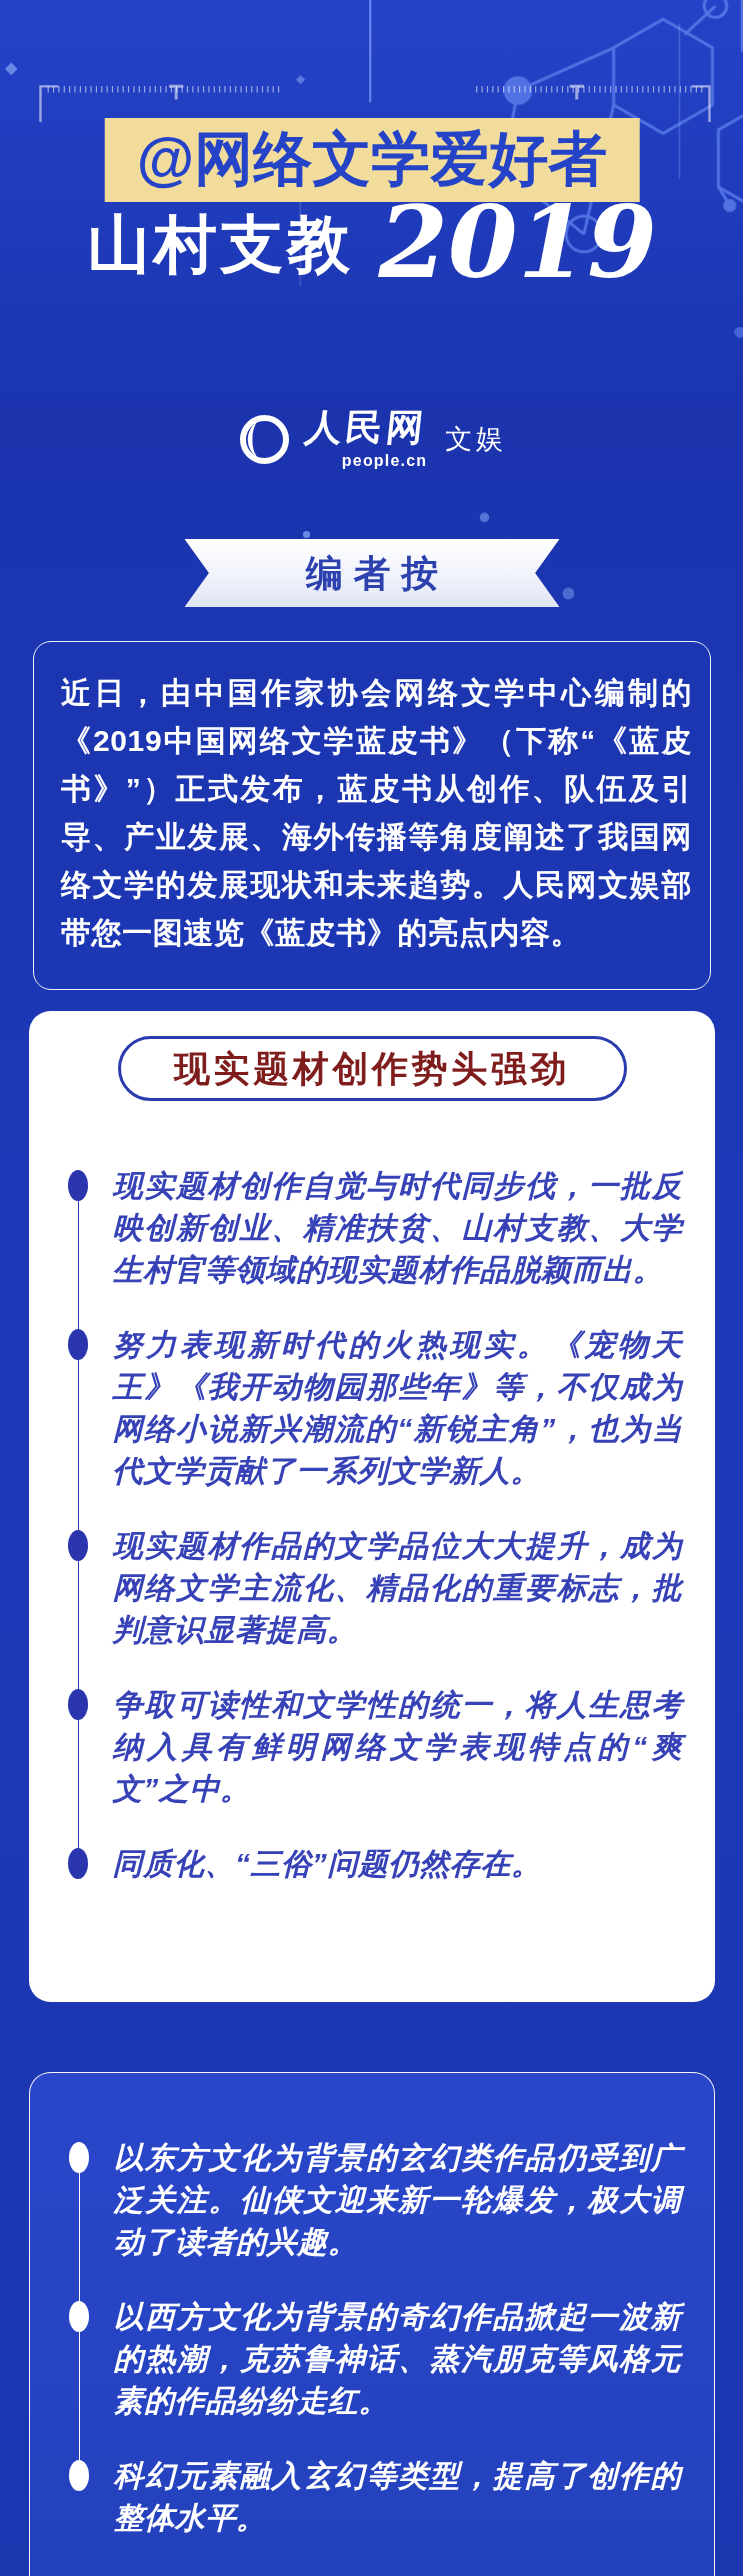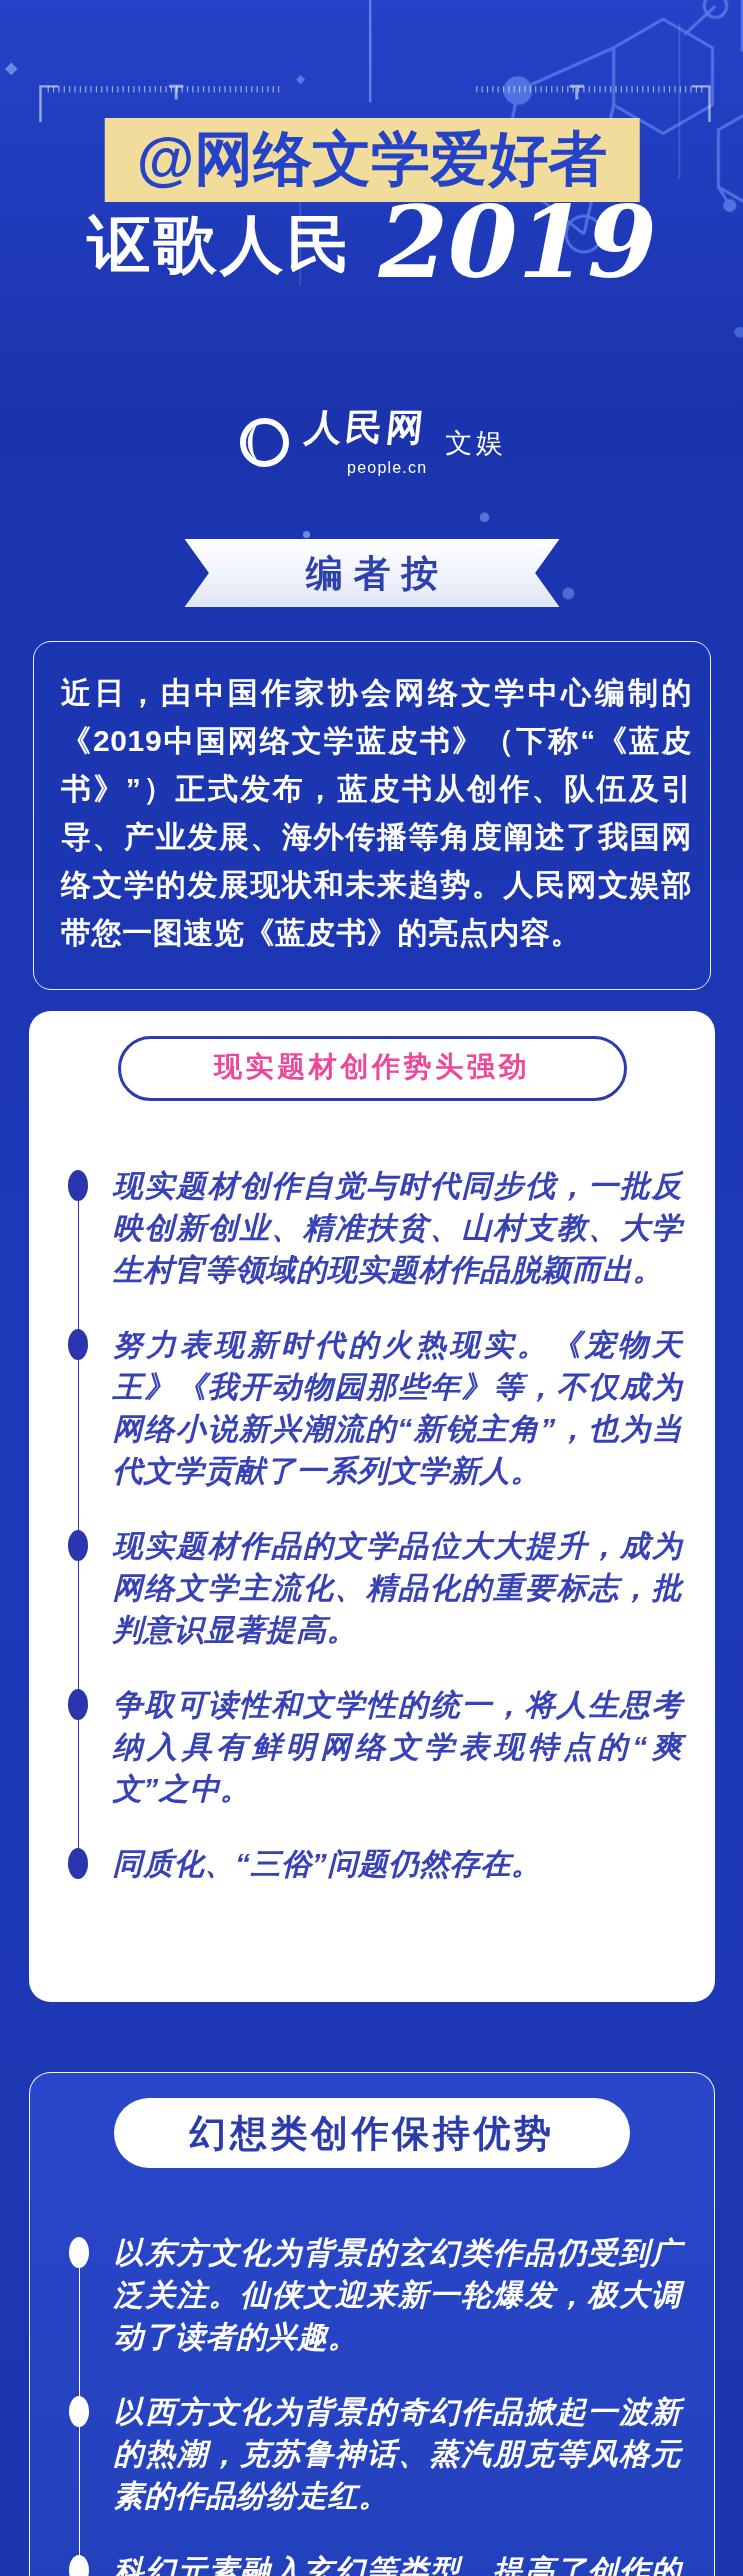--- a/index.html
+++ b/index.html
@@ -36,21 +36,21 @@
     font-size:58px;font-weight:800;letter-spacing:0.6px;white-space:nowrap;
   }
 
   .logo-row{
     position:absolute;top:409px;width:100%;
     display:flex;justify-content:center;align-items:center;color:#fff;
   }
   .logo-mark{margin-right:13px;display:flex;}
   .logo-text{display:flex;flex-direction:column;align-items:flex-end;line-height:1;}
   .logo-brand{font-size:37px;font-weight:700;letter-spacing:3.6px;transform:skewX(-6deg);}
-  .logo-domain{font-size:16px;font-weight:400;letter-spacing:1.2px;margin-top:14px;}
+  .logo-domain{font-size:16px;font-weight:700;letter-spacing:1.2px;margin-top:7px;}
   .logo-channel{font-size:27px;font-weight:500;margin-left:18px;letter-spacing:3.6px;}
 
   
   .ribbon{
     position:absolute;top:539px;left:50%;transform:translateX(-50%);
     width:375px;height:68px;
     display:flex;align-items:center;justify-content:center;
     background:linear-gradient(180deg,#ffffff 0%,#eef1fa 60%,#dfe5f4 100%);
     clip-path:polygon(0 0,100% 0,93.5% 50%,100% 100%,0 100%,6.5% 50%);
   }
@@ -72,21 +72,21 @@
   .card.dark{
     top:2072px;height:537px;
     background:linear-gradient(180deg,#2a47cb 0%,#2340bb 100%);
     border:1.8px solid rgba(255,255,255,.95);
   }
   .pill{
     display:flex;align-items:center;justify-content:center;
     margin:25px auto 0;border-radius:42px;
     font-weight:800;letter-spacing:3.6px;line-height:1;
   }
-  .light .pill{width:503px;height:59px;border:3px solid #2b3cae;color:#ec4899;font-size:28px;background:#fff;font-family:Liberation Mono, monospace;}
+  .light .pill{width:503px;height:59px;border:3px solid #2b3cae;color:#7f1d1d;font-size:36px;background:#fff;}
   .dark  .pill{width:516px;height:70px;background:#fff;color:#2b3cae;font-size:37px;}
 
   .bullets{list-style:none;position:relative;margin:64px 33px 0 19px;padding:0;font-style:italic;}
   .tline{position:absolute;left:30px;top:22.6px;width:1.8px;}
   .light .tline{background:#2b35ad;bottom:21.4px;}
   .dark  .tline{background:#ffffff;bottom:62px;}
   .bullets li{
     position:relative;padding-left:65px;margin-bottom:33px;
     font-size:30px;line-height:1.4;font-weight:700;letter-spacing:0.6px;
     text-align:justify;
@@ -143,21 +143,21 @@
       <rect x="500" y="128" width="11" height="11" transform="rotate(45 505 133)" opacity="0.6"></rect>
       <circle cx="515" cy="898" r="6" opacity="0.8"></circle>
       <circle cx="814" cy="869" r="8" opacity="0.6"></circle>
       <circle cx="955" cy="997" r="10" opacity="0.5"></circle>
     </g>
   </svg>
 
   <div class="badge">@网络文学爱好者</div>
 
   <div class="title-row">
-    <span class="title-prefix">讴歌人民</span>
+    <span class="title-prefix">山村支教</span>
     <span class="title-year">2019</span>
   </div>
 
   <div class="logo-row">
     <span class="logo-mark">
       <svg width="55" height="55" viewBox="0 0 92 92">
         <circle cx="46" cy="46" r="36" fill="none" stroke="#ffffff" stroke-width="10"></circle>
         <path d="M34 76 A36 36 0 0 1 34 16 A48 48 0 0 0 26 46 A48 48 0 0 0 34 76 Z" fill="#ffffff"></path>
       </svg>
     </span>
@@ -182,23 +182,20 @@
       <span class="tline"></span>
     <li><span class="marker"></span><span>现实题材创作自觉与时代同步伐，一批反映创新创业、精准扶贫、山村支教、大学生村官等领域的现实题材作品脱颖而出。</span></li>
           <li><span class="marker"></span><span>努力表现新时代的火热现实。《宠物天王》《我开动物园那些年》等，不仅成为网络小说新兴潮流的“新锐主角”，也为当代文学贡献了一系列文学新人。</span></li>
           <li><span class="marker"></span><span>现实题材作品的文学品位大大提升，成为网络文学主流化、精品化的重要标志，批判意识显著提高。</span></li>
           <li><span class="marker"></span><span>争取可读性和文学性的统一，将人生思考纳入具有鲜明网络文学表现特点的“爽文”之中。</span></li>
           <li><span class="marker"></span><span>同质化、“三俗”问题仍然存在。</span></li>
         </ul>
   </section>
 
   <section class="card dark">
-    <div class="pill">
-      <span class="pill-label">幻想类创作保持优势</span>
-    </div>
     <ul class="bullets">
       <span class="tline"></span>
     <li><span class="marker"></span><span>以东方文化为背景的玄幻类作品仍受到广泛关注。仙侠文迎来新一轮爆发，极大调动了读者的兴趣。</span></li>
           <li><span class="marker"></span><span>以西方文化为背景的奇幻作品掀起一波新的热潮，克苏鲁神话、蒸汽朋克等风格元素的作品纷纷走红。</span></li>
           <li><span class="marker"></span><span>科幻元素融入玄幻等类型，提高了创作的整体水平。</span></li>
         </ul>
   </section>
 </div>
 </div>
 

